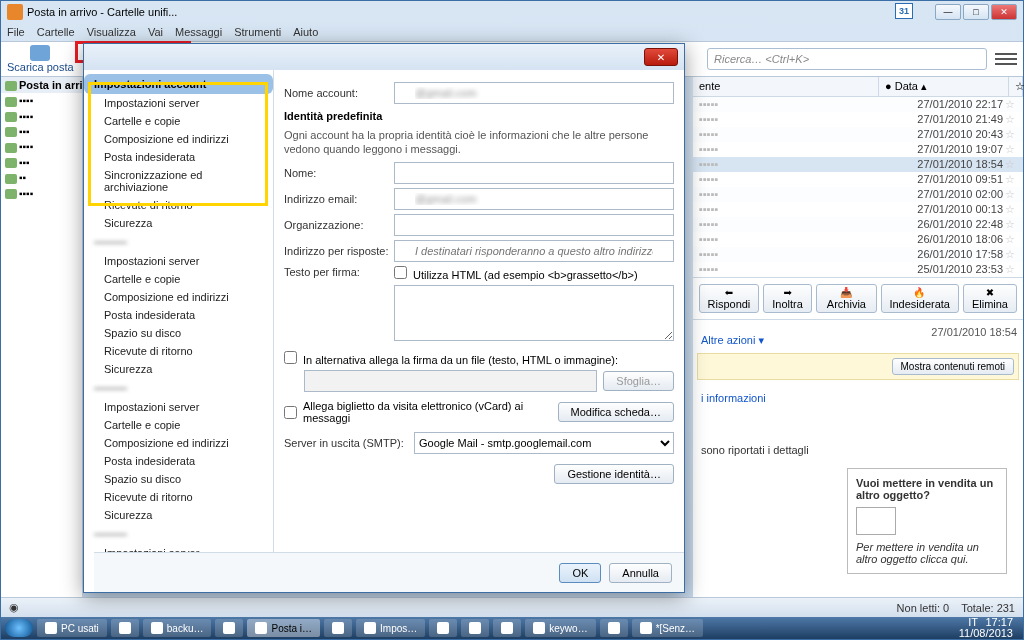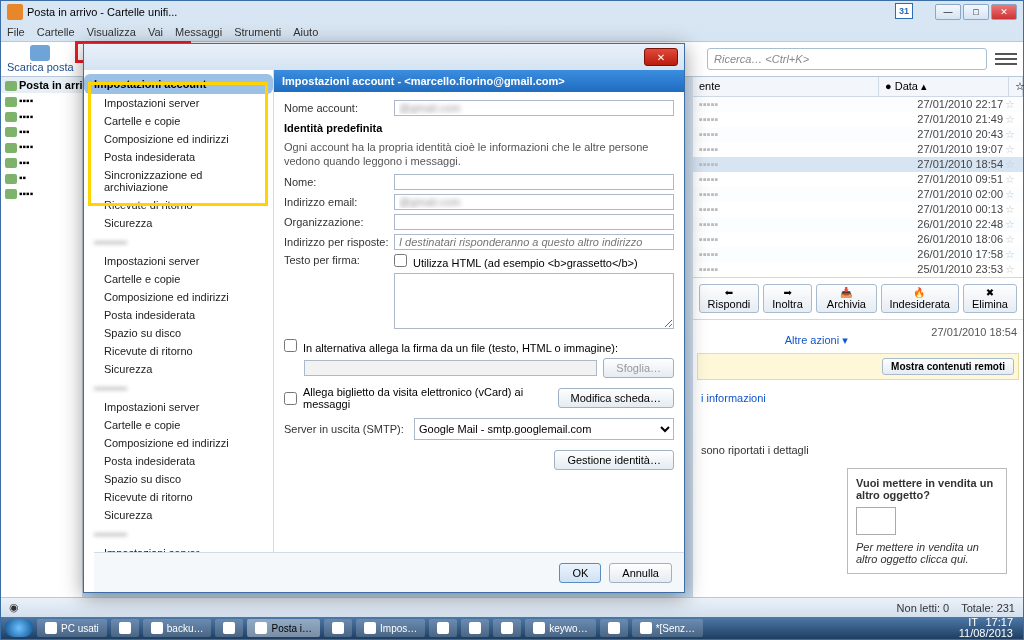--- a/index.html
+++ b/index.html
@@ -35,23 +35,23 @@
 .msghdr { display:flex; background:#f3f6fa; border-bottom:1px solid #cdd9e5; font-size:11px;}
 .msghdr div{padding:3px 6px;border-right:1px solid #cdd9e5;}
 .msgrow { display:flex; padding:1px 6px; font-size:11px; color:#444;}
 .msgrow .d{margin-left:auto;text-align:center;}
 .msgrow:nth-child(odd){background:#fcfdfe;}
 .msgrow.sel{background:#d7e4f2;}
 .msgactions{display:flex;gap:4px;padding:6px;border-top:1px solid #cdd9e5;border-bottom:1px solid #cdd9e5;}
 .msgactions button{font-size:10px;padding:2px 6px;background:linear-gradient(#fefefe,#e6ecf3);border:1px solid #a8bbce;border-radius:3px;}
 .msgmeta{padding:6px;font-size:10px;color:#555;}
 .msgmeta .dt{float:right;}
-.msgaltre{text-align:center;padding:2px 8px;color:#15c;font-size:10px;}
+.msgaltre{text-align:left;padding:2px 8px;color:#15c;font-size:10px;}
 .remotebar{background:#fff8d8;border:1px solid #e8dca0;margin:4px;padding:4px;display:flex;justify-content:flex-end;}
-.remotebar button{font-size:10px;padding:2px 8px;background:linear-gradient(#fefefe,#e6ecf3);border:1px solid #a8bbce;border-radius:3px;font-weight:bold;}
+.remotebar button{font-size:10px;padding:2px 8px;background:linear-gradient(#fefefe,#e6ecf3);border:1px solid #a8bbce;border-radius:3px;}
 .infoarea{padding:8px;font-size:10px;color:#333;}
 .infoarea a{color:#15c;}
 .sellbox{border:1px solid #bbb;margin:12px 8px;padding:8px;font-size:10px;width:160px;float:right;}
 .sellbox b{font-size:11px;}
 
 
 .statusbar{position:absolute;left:0;right:0;bottom:22px;height:20px;background:linear-gradient(#eaf1f8,#d4e0ee);border-top:1px solid #b9c9d9;display:flex;align-items:center;padding:0 8px;font-size:10px;color:#333;}
 .statusbar .r{margin-left:auto;display:flex;gap:12px;}
 
 
@@ -68,21 +68,21 @@
 .dlg-body{position:absolute;top:26px;left:0;right:0;bottom:40px;display:flex;}
 .dlg-tree{width:190px;border-right:1px solid #d2dce6;overflow-y:auto;padding:4px 0;}
 .dlg-tree .grp{padding:4px 10px;color:#555;font-weight:bold;filter:blur(2px);}
 .dlg-tree .sel{background:#9cc1e6;color:#000;font-weight:bold;padding:4px 10px;border-radius:6px;}
 .dlg-tree .itm{padding:3px 20px;color:#222;}
 .yellowbox{position:absolute;left:4px;top:38px;width:180px;height:124px;border:3px solid #ffd400;z-index:12;pointer-events:none;}
 .dlg-main{flex:1;padding:8px 10px;overflow:hidden;}
 .bluehead{background:linear-gradient(#3b8de0,#1e6cc0);color:#fff;font-weight:bold;padding:5px 8px;margin:-8px -10px 8px -10px;}
 .frow{display:flex;align-items:center;margin:4px 0;}
 .frow label{width:110px;color:#333;}
-.frow input[type=text]{flex:1;height:16px;border:1px solid #abb9c8;padding:0 4px;}
+.frow input[type=text]{flex:1;height:22px;border:1px solid #abb9c8;padding:0 20px;}
 .frow input.blur{color:transparent;text-shadow:0 0 5px #888;}
 .note{color:#555;margin:6px 0;line-height:14px;}
 .sect{font-weight:bold;margin:6px 0 2px;}
 .sigarea{width:100%;height:56px;border:1px solid #abb9c8;margin-top:4px;}
 .cb{margin-right:6px;}
 .btn{padding:3px 12px;background:linear-gradient(#fefefe,#e5ebf2);border:1px solid #9fb1c3;border-radius:3px;font-size:11px;}
 .btn[disabled]{color:#999;}
 select{flex:1;height:22px;border:1px solid #abb9c8;background:#fff;}
 .dlg-foot{position:absolute;left:10px;right:0;bottom:0;height:40px;border-top:1px solid #d2dce6;display:flex;align-items:center;justify-content:flex-end;gap:8px;padding:0 12px;background:#f5f8fb;}
 .dlg-foot .btn.ok{background:linear-gradient(#eaf3fc,#cfe1f3);border:1px solid #5a8cc0;}
@@ -183,21 +183,20 @@
             <div class="itm">Ricevute di ritorno</div>
             <div class="itm">Sicurezza</div>
           </div>
         <div class="grp">———</div>
         <div id="g4">
             <div class="itm">Impostazioni server</div>
           </div>
 
       </div>
       <div class="dlg-main">
-        <div class="bluehead">Impostazioni account - &lt;marcello.fiorino@gmail.com&gt;</div>
         <div class="frow">
           <label>Nome account:</label>
           <input type="text" class="blur" value="@gmail.com" style="">
         </div>
         <div class="sect">Identità predefinita</div>
         <div class="note">Ogni account ha la propria identità cioè le informazioni che le altre persone vedono quando leggono i messaggi.</div>
         <div class="frow">
             <label>Nome:</label>
             <input type="text" class="blur" style="">
           </div>

